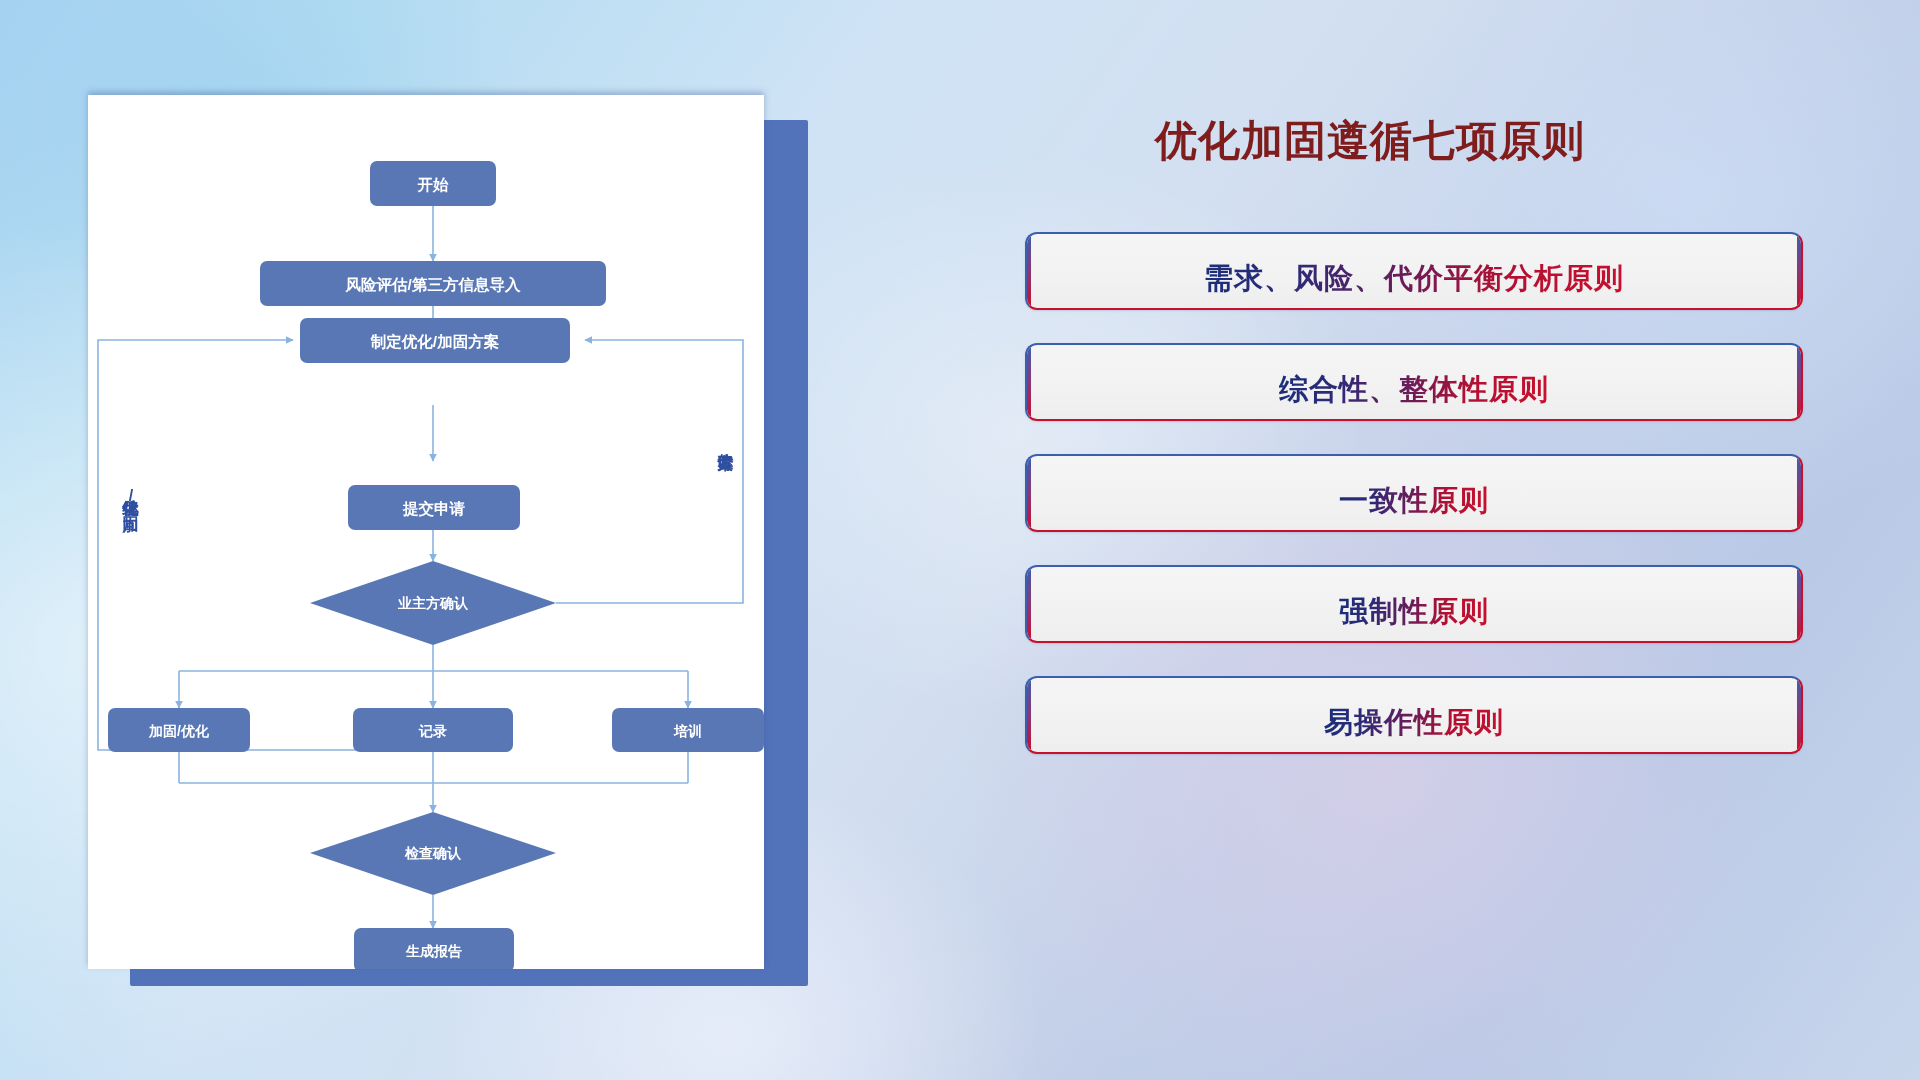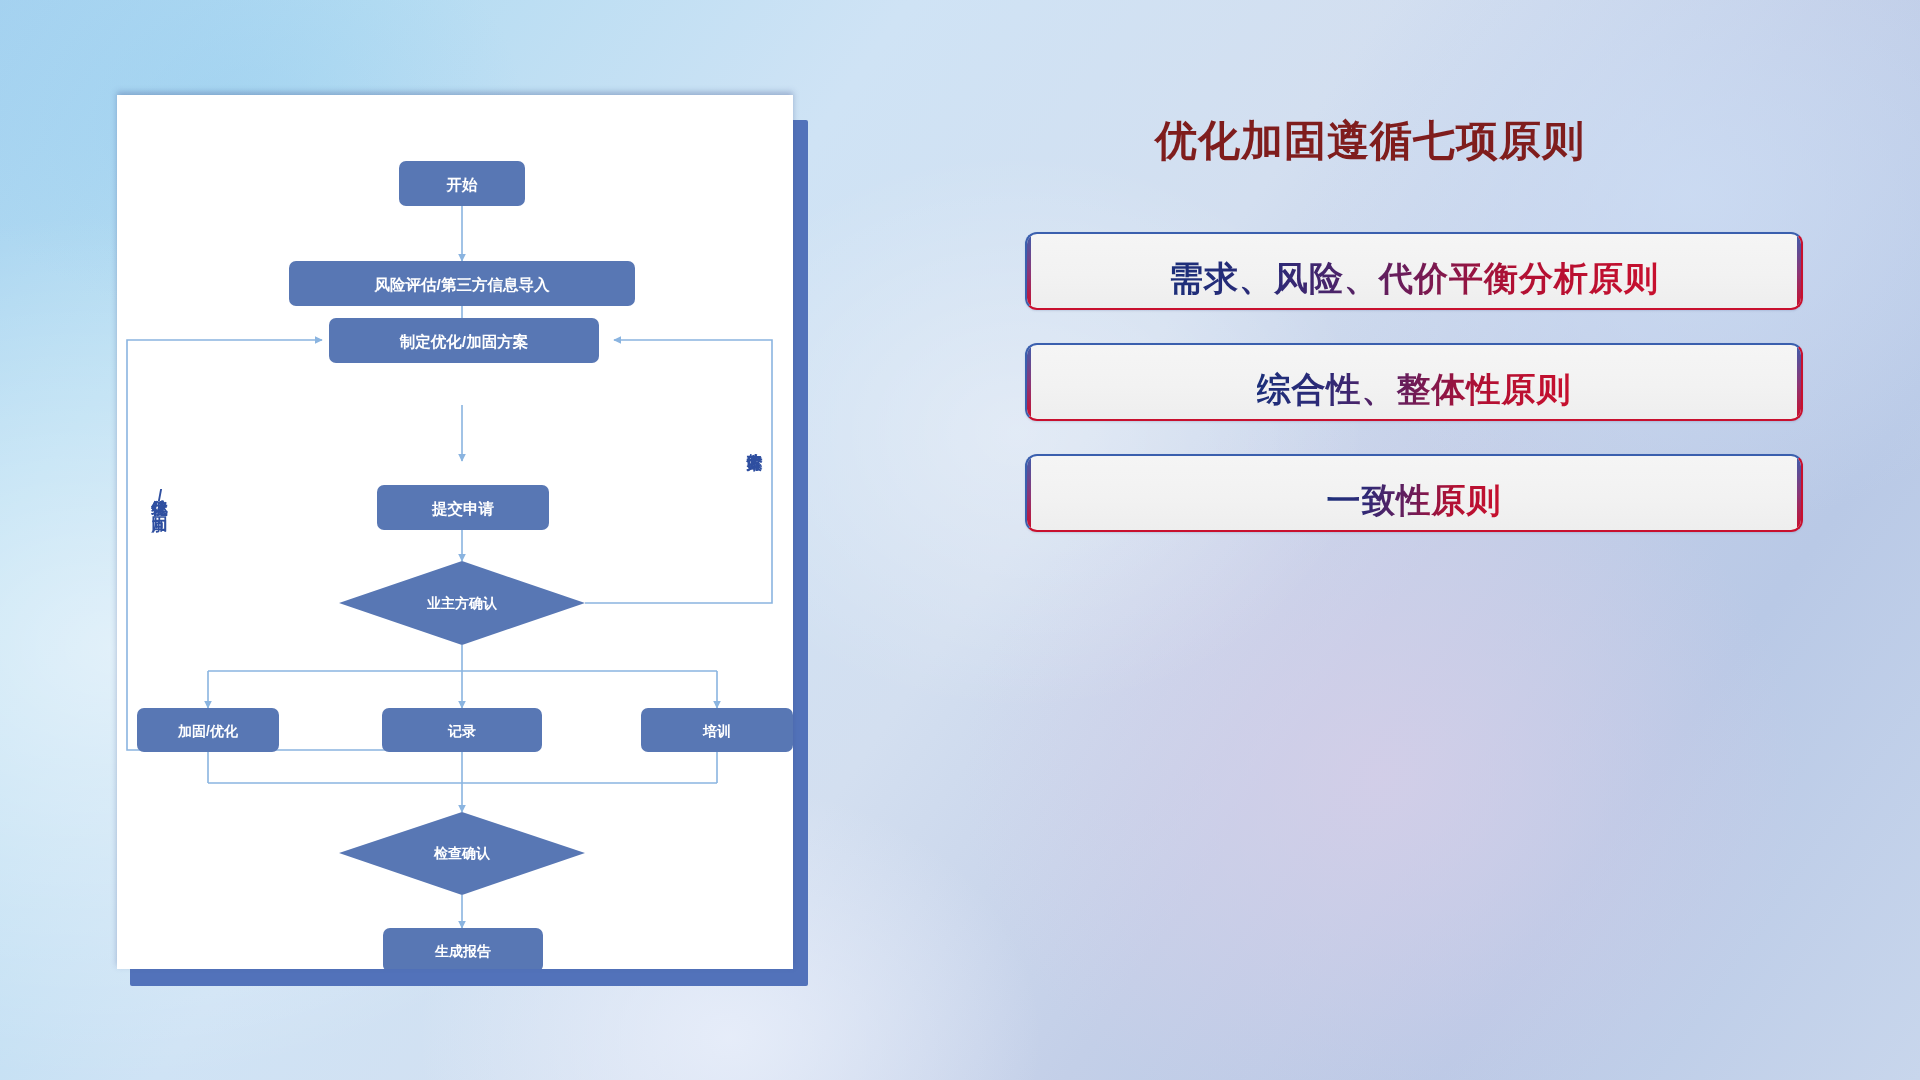--- a/index.html
+++ b/index.html
@@ -25,21 +25,21 @@
       radial-gradient(ellipse 420px 300px at 12% 10%, rgba(150,205,240,0.45) 0%, rgba(150,205,240,0) 70%);
     pointer-events:none;
   }
 
   
   #accent-frame{
     position:absolute;left:130px;top:120px;width:678px;height:866px;
     background:#5272ba;border-radius:2px;
   }
   #chart-panel{
-    position:absolute;left:117px;top:95px;width:676px;height:874px;
+    position:absolute;left:88px;top:95px;width:676px;height:874px;
     background:#ffffff;
     box-shadow:0 -3px 6px rgba(60,80,140,.35);
   }
   #chart-svg{position:absolute;left:0;top:0;}
 
   .fc-box-label{
     font-size:15.5px;font-weight:bold;fill:#ffffff;
     font-family:"Liberation Sans","DejaVu Sans",sans-serif;
   }
   .fc-box-label-sm{
@@ -86,21 +86,21 @@
     content:"";position:absolute;left:-2px;top:-2px;width:6px;height:100%;
     background:linear-gradient(180deg,#3a5fae 0%,#8c3576 55%,#c8102e 100%);
     pointer-events:none;
   }
   .pcard::after{
     content:"";position:absolute;right:-2px;top:-2px;width:6px;height:100%;
     background:linear-gradient(180deg,#3a5fae 0%,#8c3576 55%,#c8102e 100%);
     pointer-events:none;
   }
   .pcard-text{
-    font-size:34px;font-weight:bold;letter-spacing:1px;
+    font-size:29px;font-weight:bold;letter-spacing:1px;
     background:linear-gradient(100deg,#1b2f7a 0%,#2d2a77 22%,#6b1c59 48%,#b11033 70%,#c8102e 100%);
     -webkit-background-clip:text;background-clip:text;
     color:transparent;-webkit-text-fill-color:transparent;
     position:relative;z-index:2;
     font-family:"Liberation Sans","DejaVu Sans",sans-serif;
     margin-top:15px;
   }
 </style>
 </head>
 <body>
@@ -224,16 +224,22 @@
     <div class="pcard">
       <span class="pcard-text">综合性、整体性原则</span>
     </div>
 
 
 
     <div class="pcard">
       <span class="pcard-text">一致性原则</span>
     </div>
 
-
+    <div class="pcard">
+      <span class="pcard-text">强制性原则</span>
+    </div>
+
+    <div class="pcard">
+      <span class="pcard-text">易操作性原则</span>
+    </div>
 
   </div>
 </div>
 
 </body></html>

